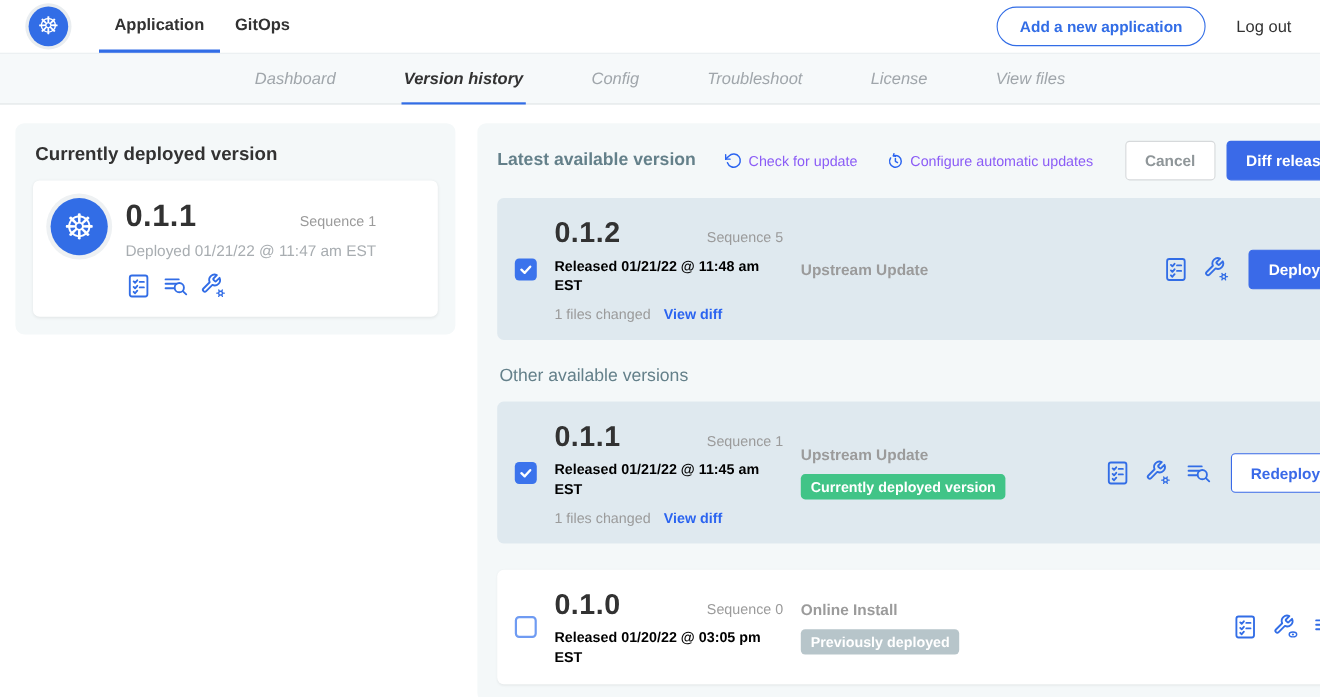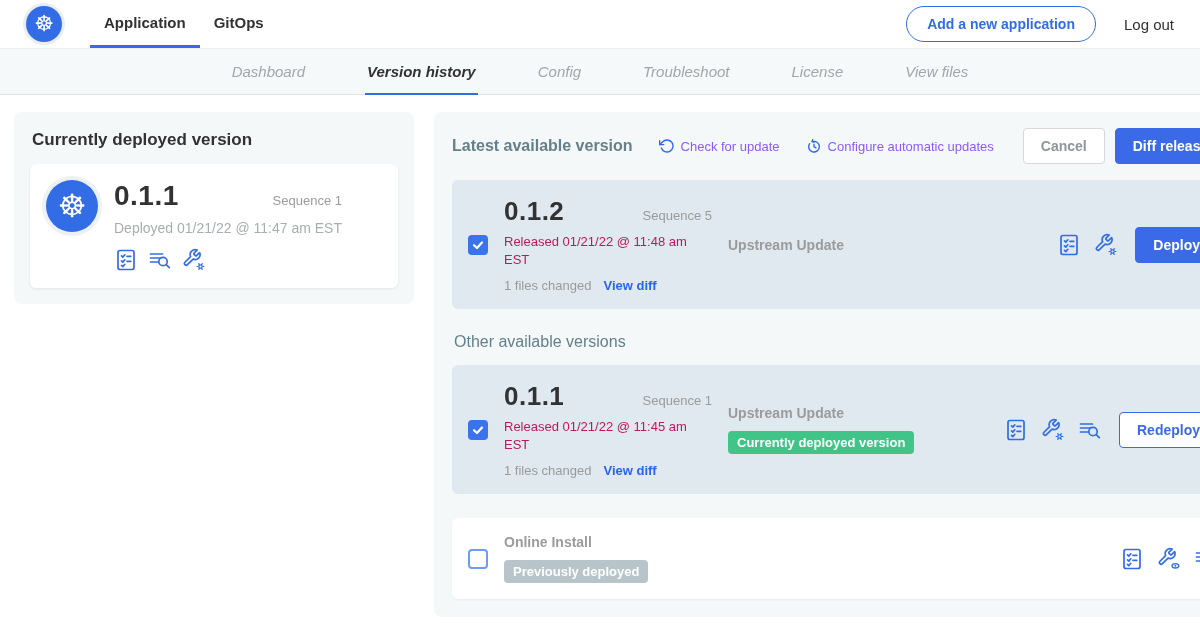--- a/index.html
+++ b/index.html
@@ -58,21 +58,21 @@
 
   .vrow { display:flex; align-items:center; gap:16px; border-radius:6px; padding:16px; }
   .vrow.selected { background:#dfe9ef; }
   .vrow.plain { background:#fff; box-shadow:0 1px 2px rgba(0,0,0,.05); }
   .cb { width:20px; height:20px; border-radius:4px; flex:0 0 auto; cursor:pointer;
     display:flex; align-items:center; justify-content:center; }
   .cb.checked { background:#3b73ec; }
   .cb.unchecked { background:#fff; border:2px solid #6f9bf2; }
   .vinfo { width:208px; flex:0 0 auto; }
   .vinfo .ver-big { font-size:26px; }
-  .released { font-size:13px; font-weight:normal; color:#be185d; max-width:190px;
+  .released { font-size:13px; font-weight:bold; color:#000000; max-width:190px;
     margin-top:6px; line-height:1.35; }
   .files-row { margin-top:10px; font-size:13px; color:#9b9b9b; display:flex; gap:12px; }
   .view-diff { color:#2b64f0; font-weight:bold; cursor:pointer; }
   .vsource { width:260px; flex:0 0 auto; }
   .source-label { font-size:14px; font-weight:bold; color:#9b9b9b; }
   .badge { display:inline-block; margin-top:10px; padding:4px 9px; border-radius:4px;
     color:#fff; font-size:13px; font-weight:bold; }
   .badge-green { background:#41c487; }
   .badge-gray { background:#b7c5ca; }
   .vactions { margin-left:auto; display:flex; align-items:center; gap:13px; }
@@ -285,20 +285,27 @@
             <circle cx="15" cy="13.5" r="4.2"></circle>
               <line x1="18.2" y1="16.7" x2="21.3" y2="19.6"></line>
           </svg>
         </span>
         <button class="btn btn-outline" style="margin-left:4px">Redeploy</button>
       </div>
     </div>
 
     <div class="vrow plain" style="margin-top:24px">
       <div class="cb unchecked"></div>
+      <div class="vinfo">
+        <div class="ver-line">
+          <span class="ver-big">0.1.0</span>
+          <span class="seq">Sequence 0</span>
+        </div>
+        <div class="released">Released 01/20/22 @ 03:05 pm EST</div>
+      </div>
       <div class="vsource">
         <div class="source-label">Online Install</div>
         <span class="badge badge-gray">Previously deployed</span>
       </div>
       <div class="vactions">
         <span class="icon-btn">
           <svg width="24" height="24" viewBox="0 0 24 24" fill="none" stroke="currentColor" stroke-width="1.7" stroke-linecap="round" stroke-linejoin="round">
             <rect x="4" y="2.5" width="16" height="19" rx="2"></rect>
             <path d="M7.5 7.8l1.3 1.3 2-2.3"></path>
               <line x1="13" y1="8.3" x2="16.8" y2="8.3"></line>

